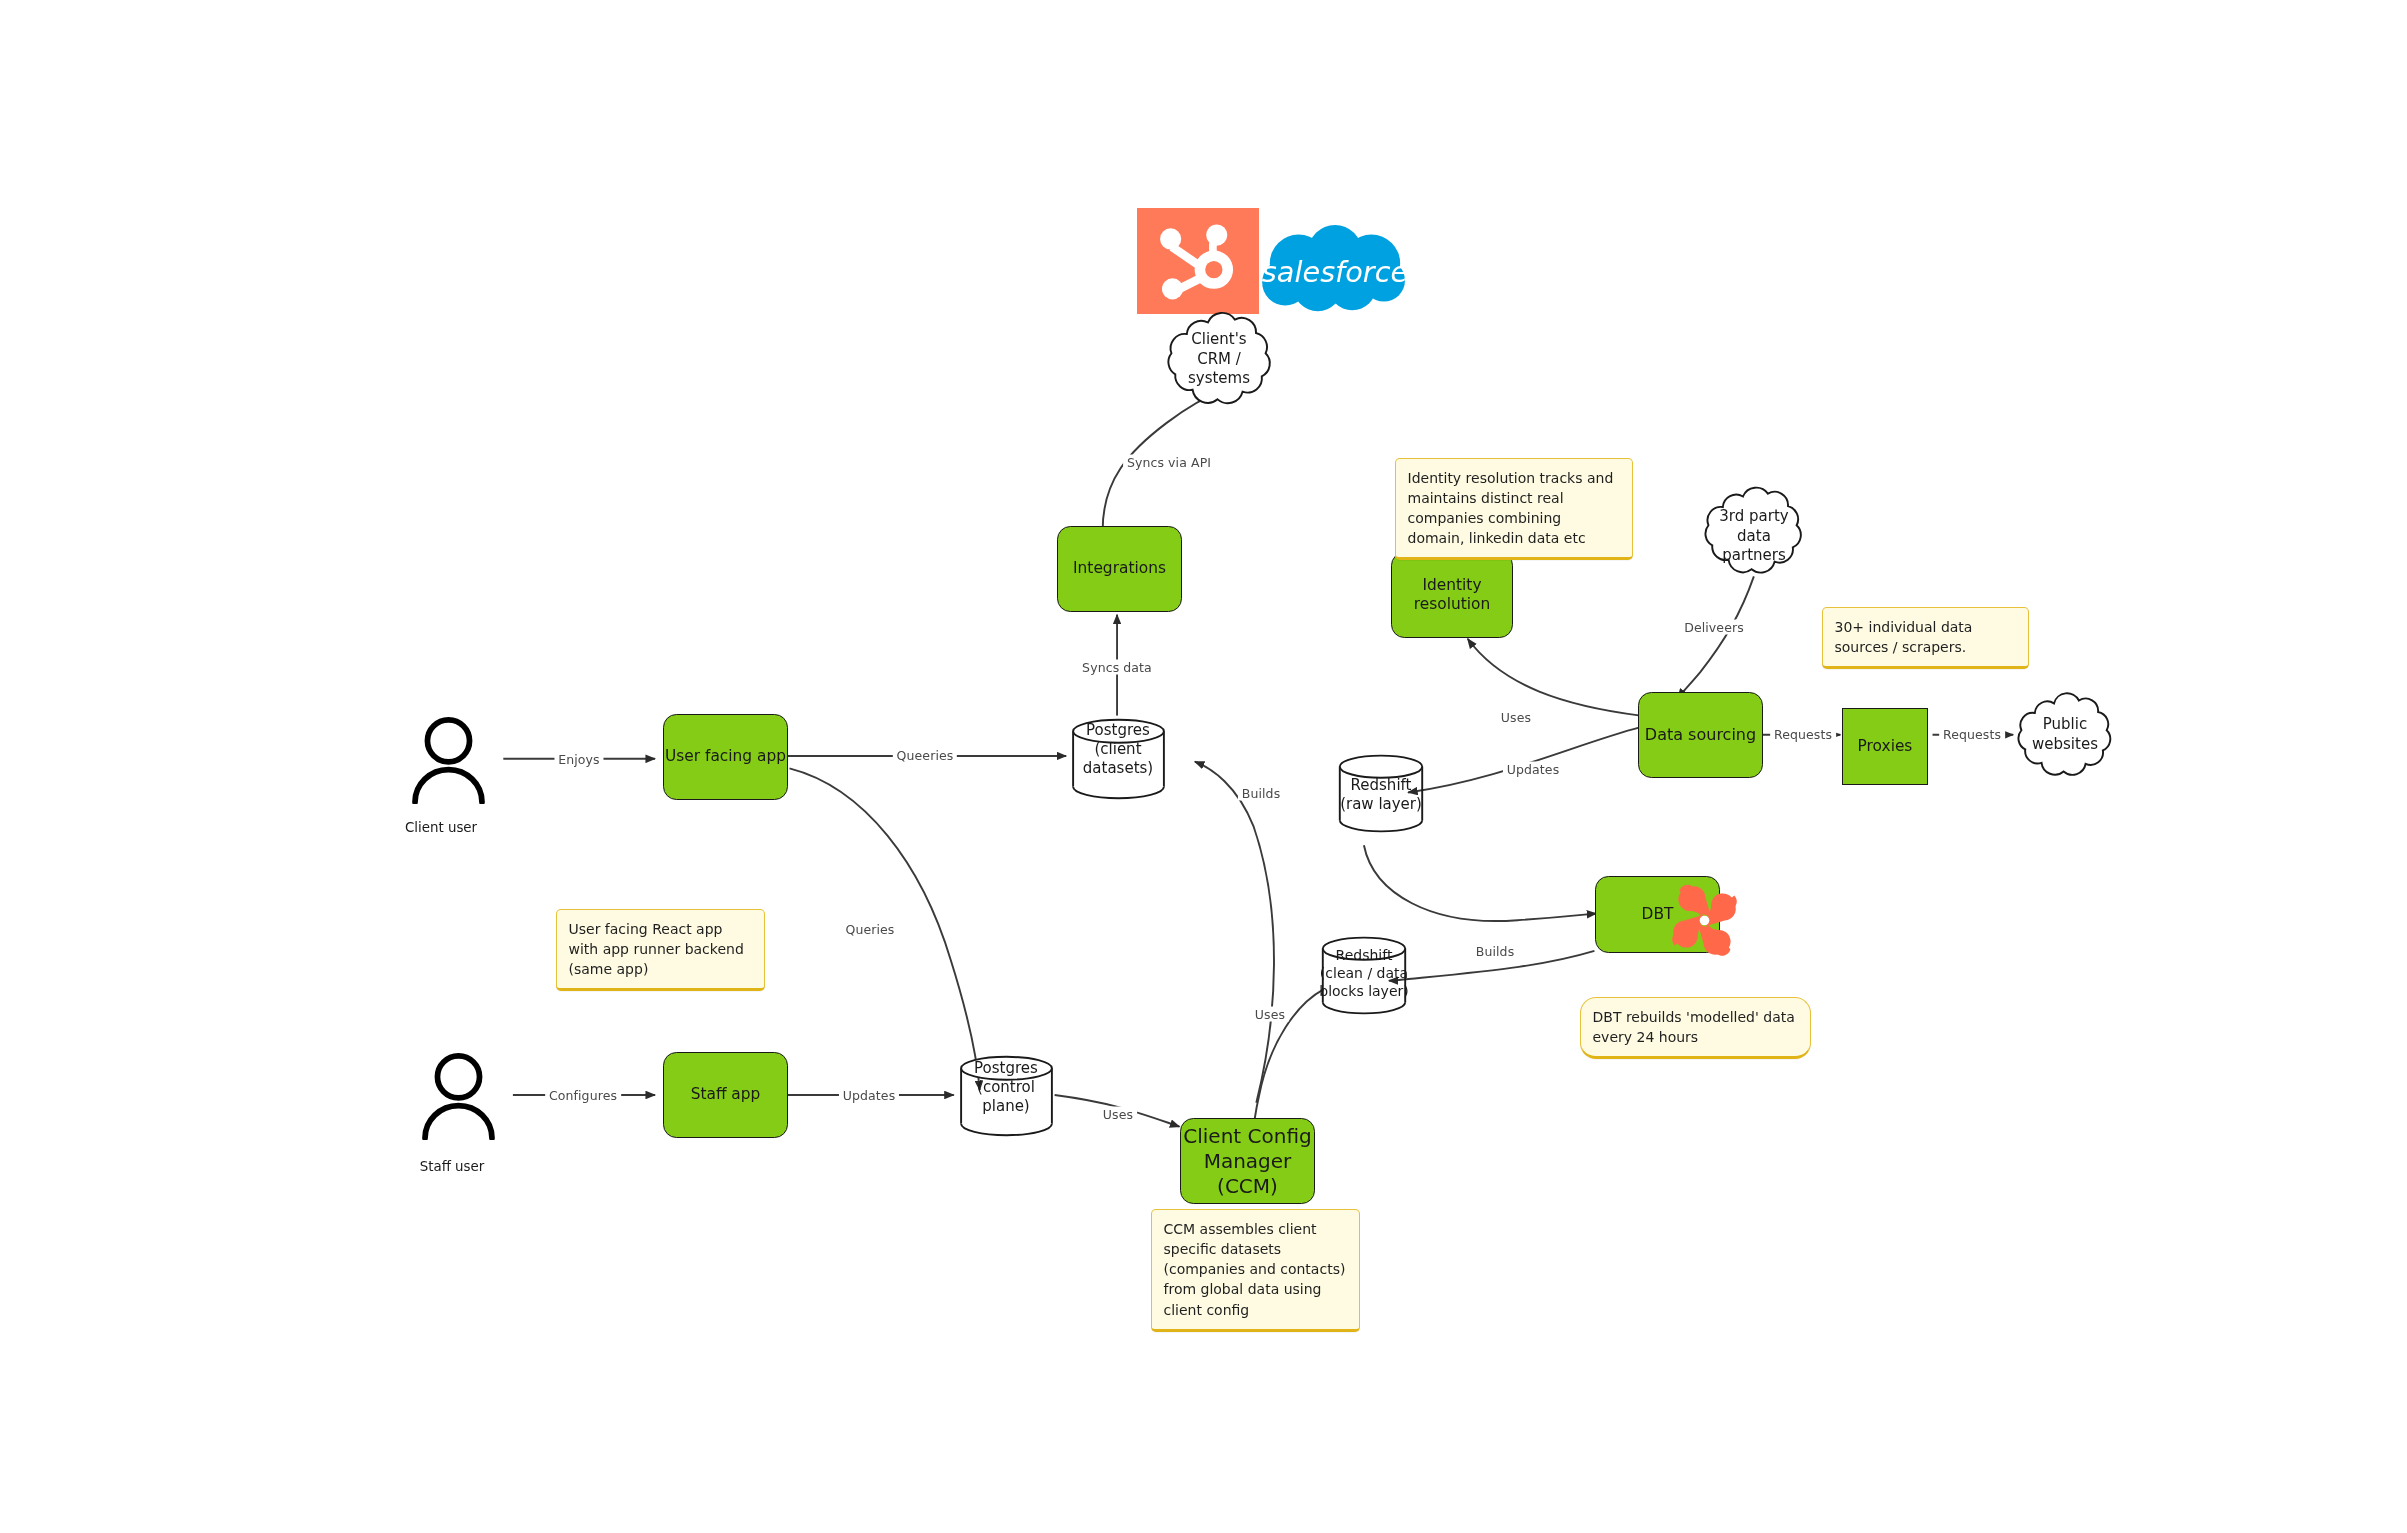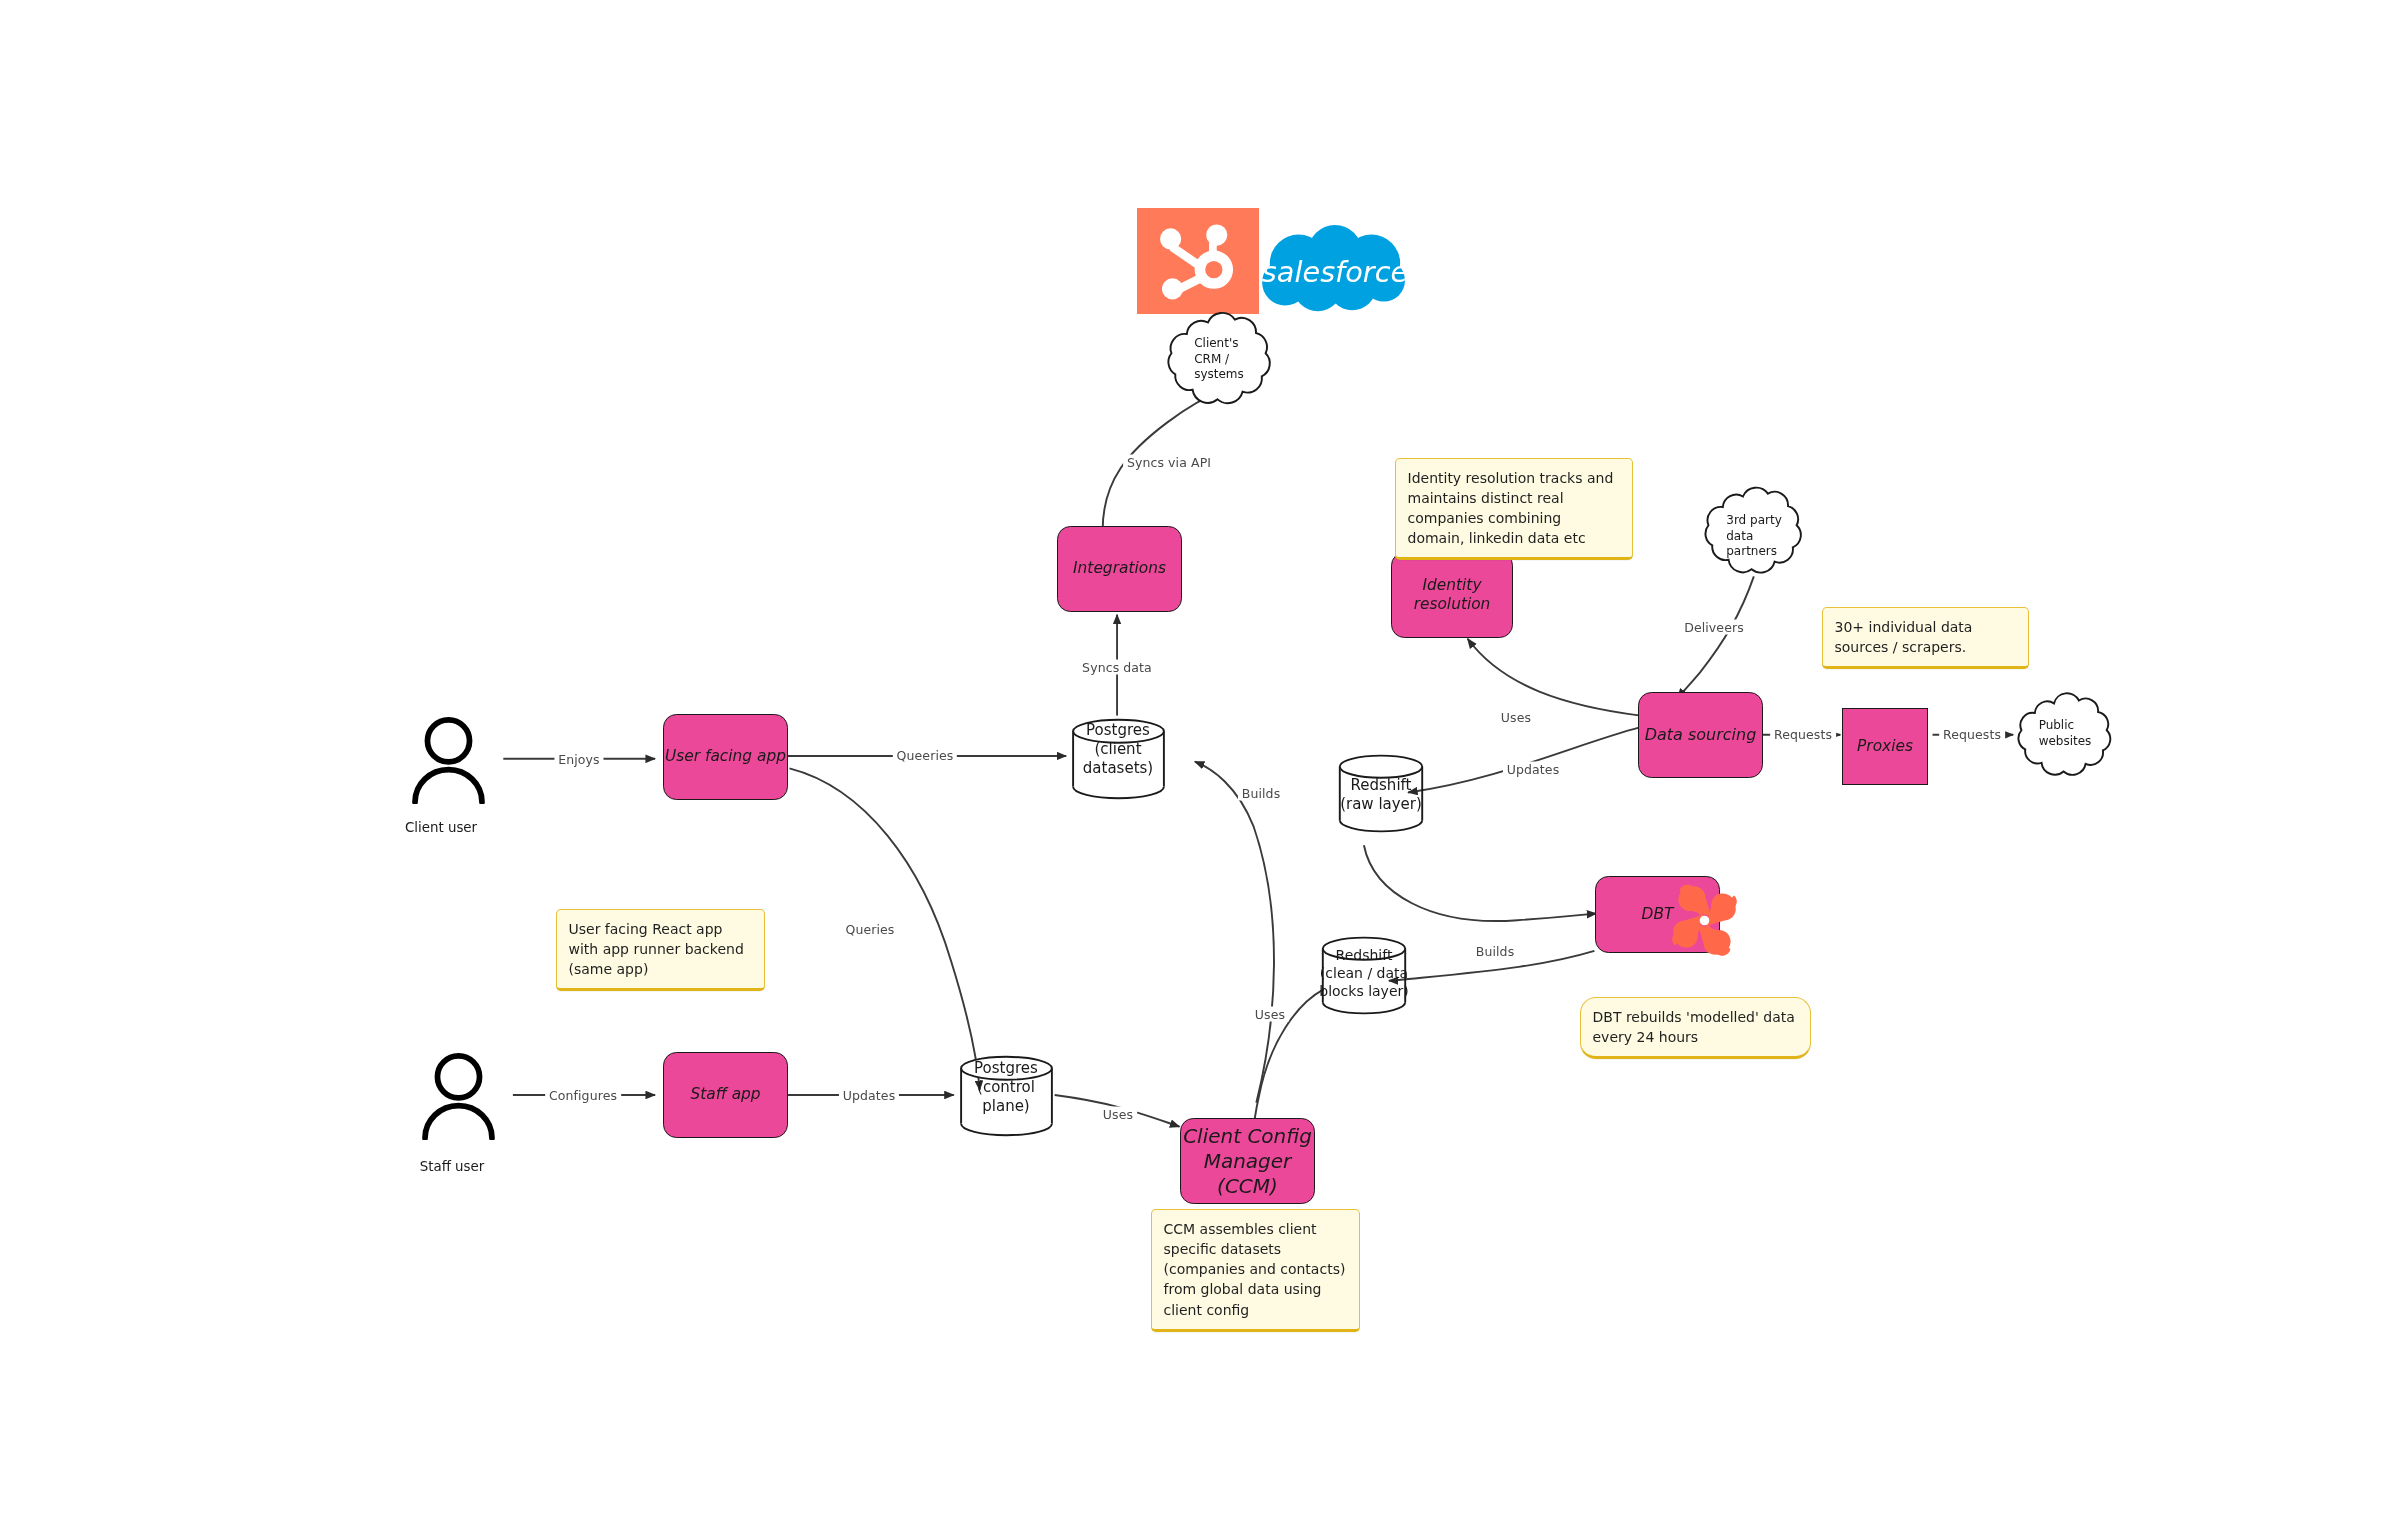--- a/index.html
+++ b/index.html
@@ -30,22 +30,21 @@
   }
   .node {
     position: absolute;
     box-sizing: border-box;
     display: flex;
     align-items: center;
     justify-content: center;
     text-align: center;
     line-height: 1.25;
     color: #1a1a1a;
-    background: #ec4899;
-    font-style: italic;
+    background: #84cc16;
   }
   .rrect {
     border: 1.9px solid #1a1a1a;
     border-radius: 13.4px;
   }
   .srect {
     border: 1.9px solid #1a1a1a;
     border-radius: 0;
   }
   .note {
@@ -77,22 +76,22 @@
     text-align: center;
     font-size: 15px;
     line-height: 1.28;
     color: #1a1a1a;
     transform: translateX(-50%);
     white-space: pre-line;
     pointer-events: none;
   }
   .cloud-label {
     position: absolute;
-    text-align: left;
-    font-size: 12px;
+    text-align: center;
+    font-size: 15px;
     line-height: 1.3;
     color: #1a1a1a;
     transform: translate(-50%, -50%);
     white-space: pre-line;
     pointer-events: none;
   }
   .actor {
     position: absolute;
   }
   .actor-label {

